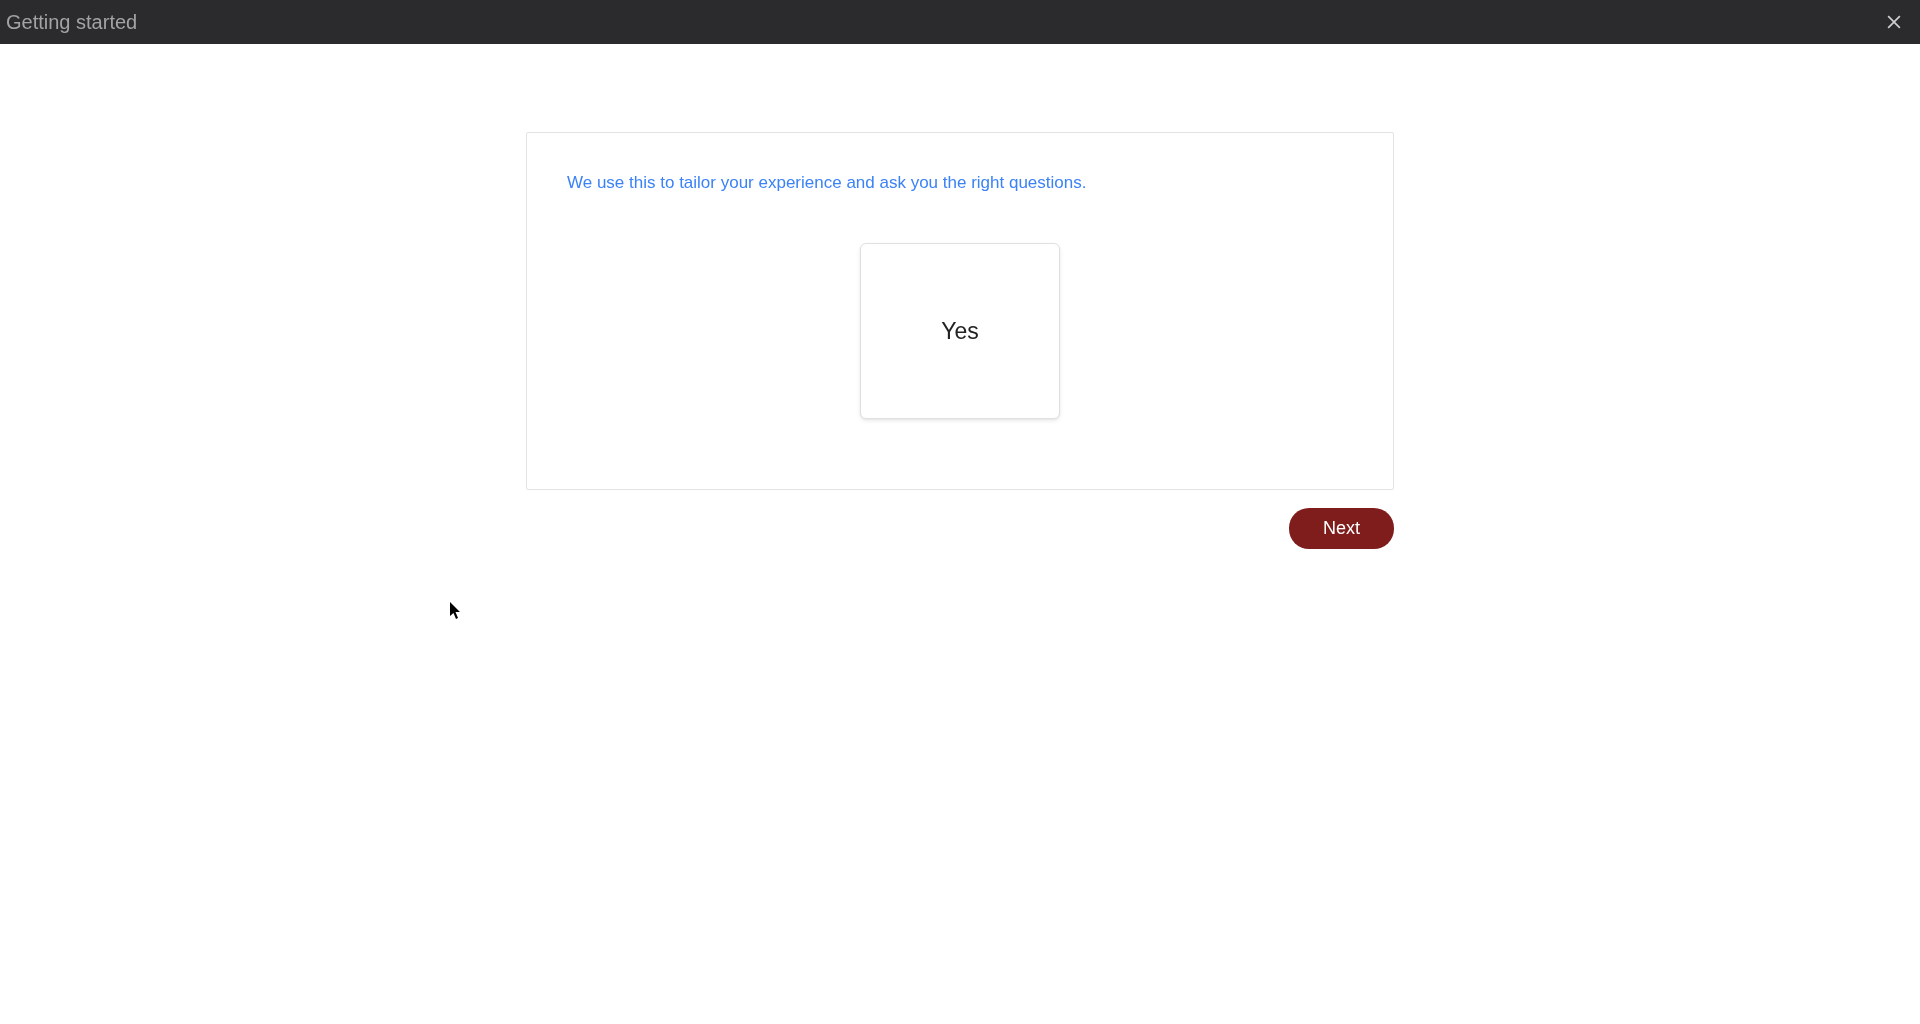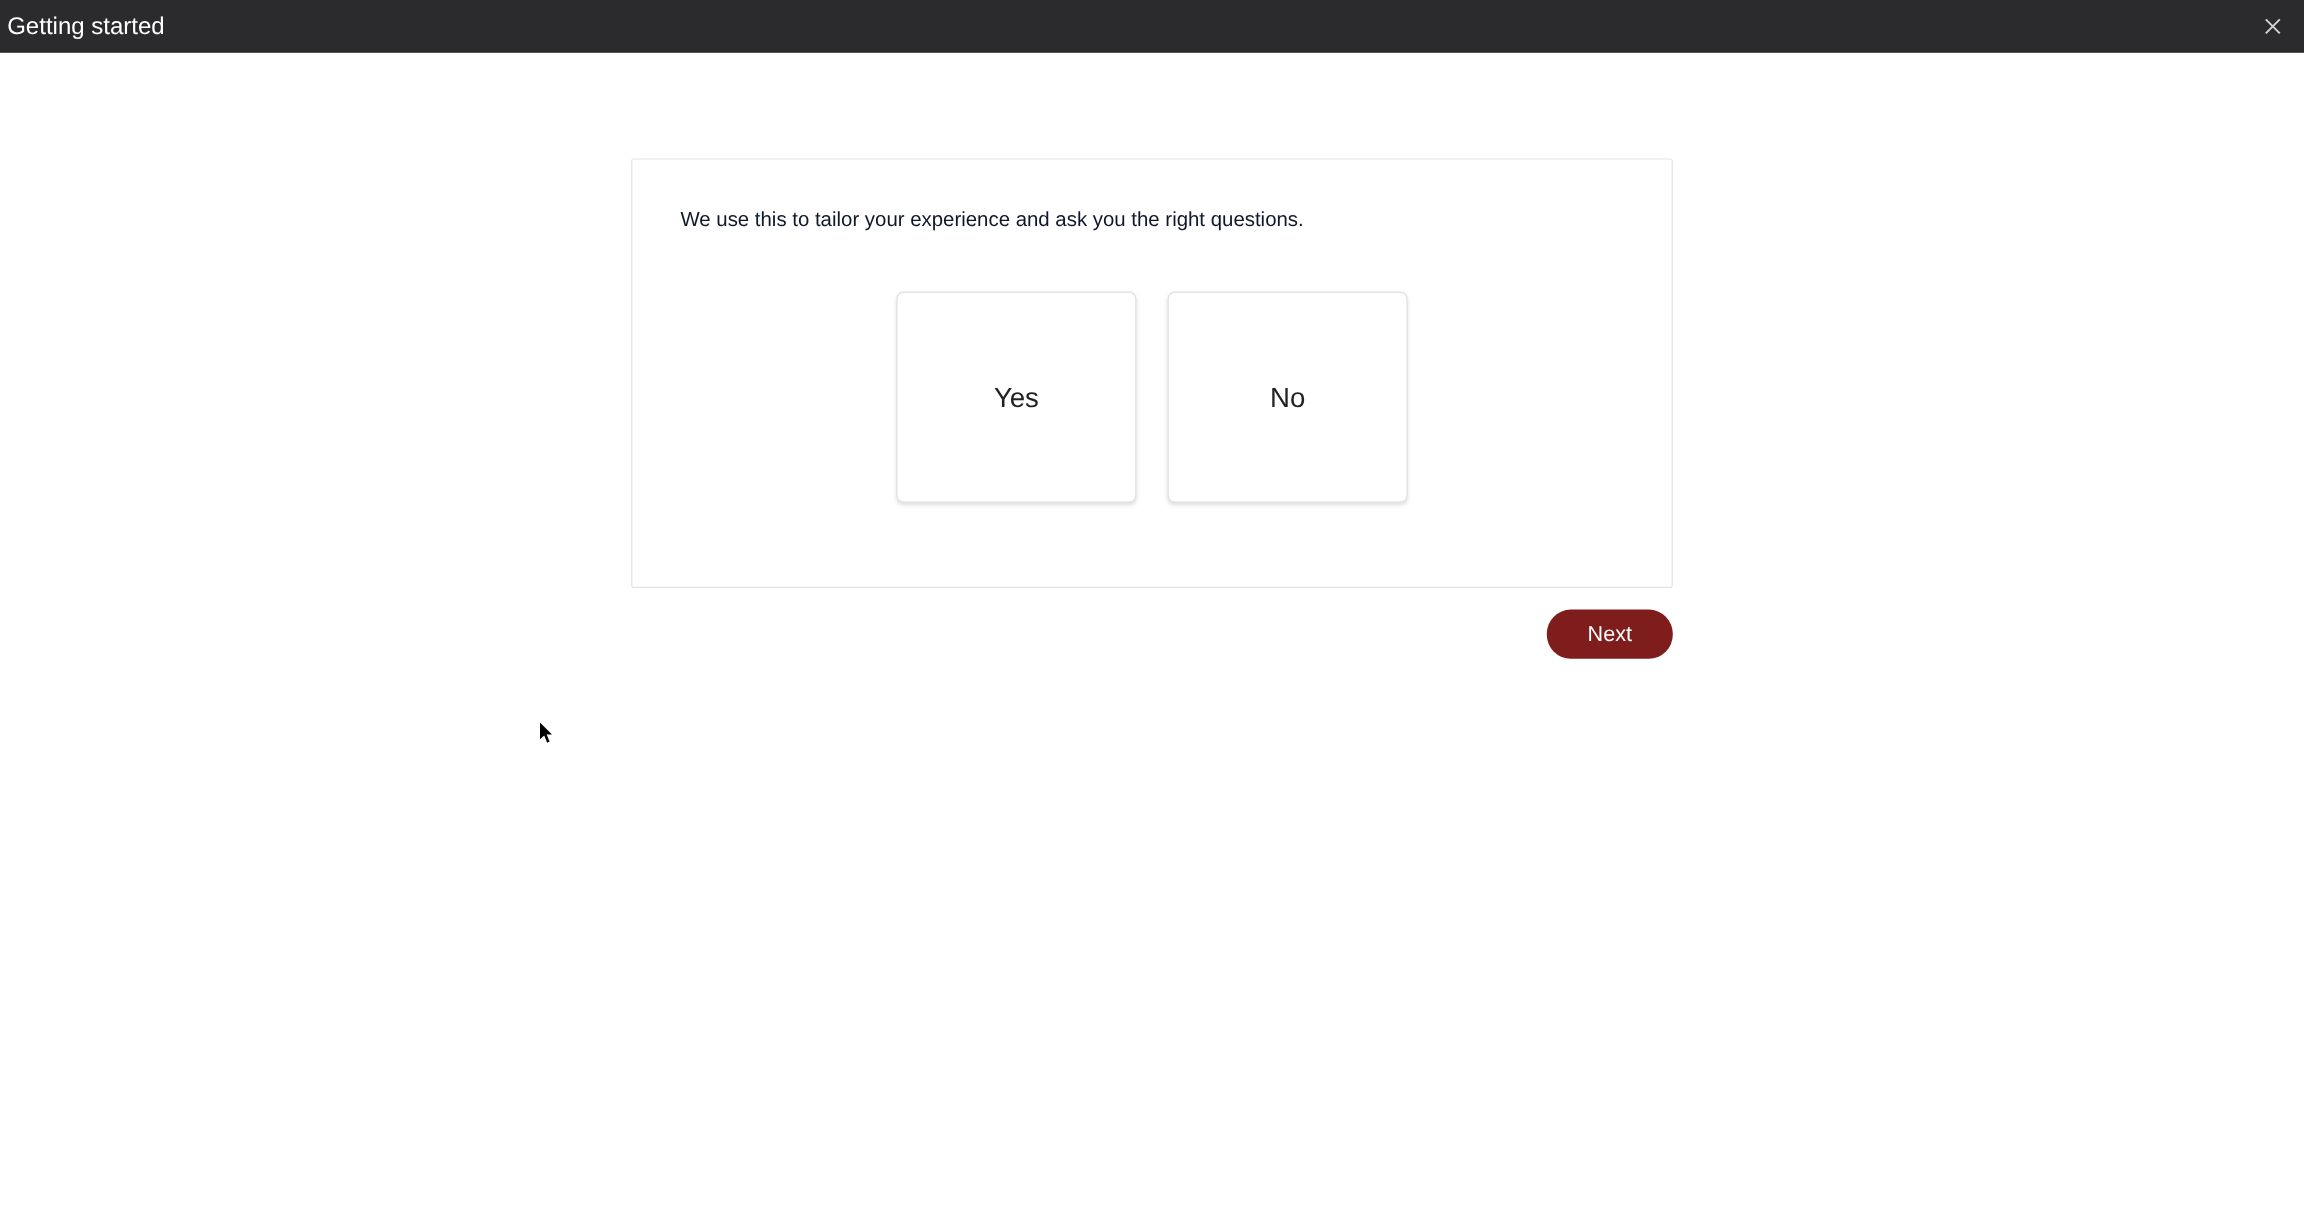--- a/index.html
+++ b/index.html
@@ -16,21 +16,21 @@
     }
     .header {
       background: #2b2b2d;
       height: 44px;
       display: flex;
       align-items: center;
       justify-content: space-between;
       padding: 0 12px 0 6px;
     }
     .header-title {
-      color: #ffffff;
+      color: #a3a3a3;
       font-size: 20px;
       font-weight: 500;
     }
     .close-btn {
       background: transparent;
       border: none;
       cursor: pointer;
       width: 28px;
       height: 28px;
       display: flex;
@@ -56,21 +56,21 @@
       background: #ffffff;
     }
     .question-title {
       font-size: 32px;
       color: #333333;
       font-weight: 500;
       margin-bottom: 14px;
     }
     .question-subtitle {
       font-size: 17px;
-      color: #0f172a;
+      color: #3b82f6;
       margin-bottom: 50px;
     }
     .options {
       display: flex;
       justify-content: center;
       gap: 26px;
     }
     .option-card {
       width: 200px;
       height: 176px;
@@ -124,23 +124,20 @@
   </button>
 </div>
 
 <div class="content-wrapper">
   <div class="card">
     <p class="question-subtitle">We use this to tailor your experience and ask you the right questions.</p>
     <div class="options">
       <div class="option-card">
         <span class="option-label">Yes</span>
       </div>
-      <div class="option-card">
-        <span class="option-label">No</span>
-      </div>
     </div>
   </div>
   <div class="button-row">
     <button class="next-btn">Next</button>
   </div>
 </div>
 
 <svg class="cursor" width="14" height="18" viewBox="0 0 14 18">
   <path d="M0 0 L0 14 L3.5 11 L6 17 L8 16 L5.5 10 L10 10 Z" fill="#000000"></path>
 </svg>

